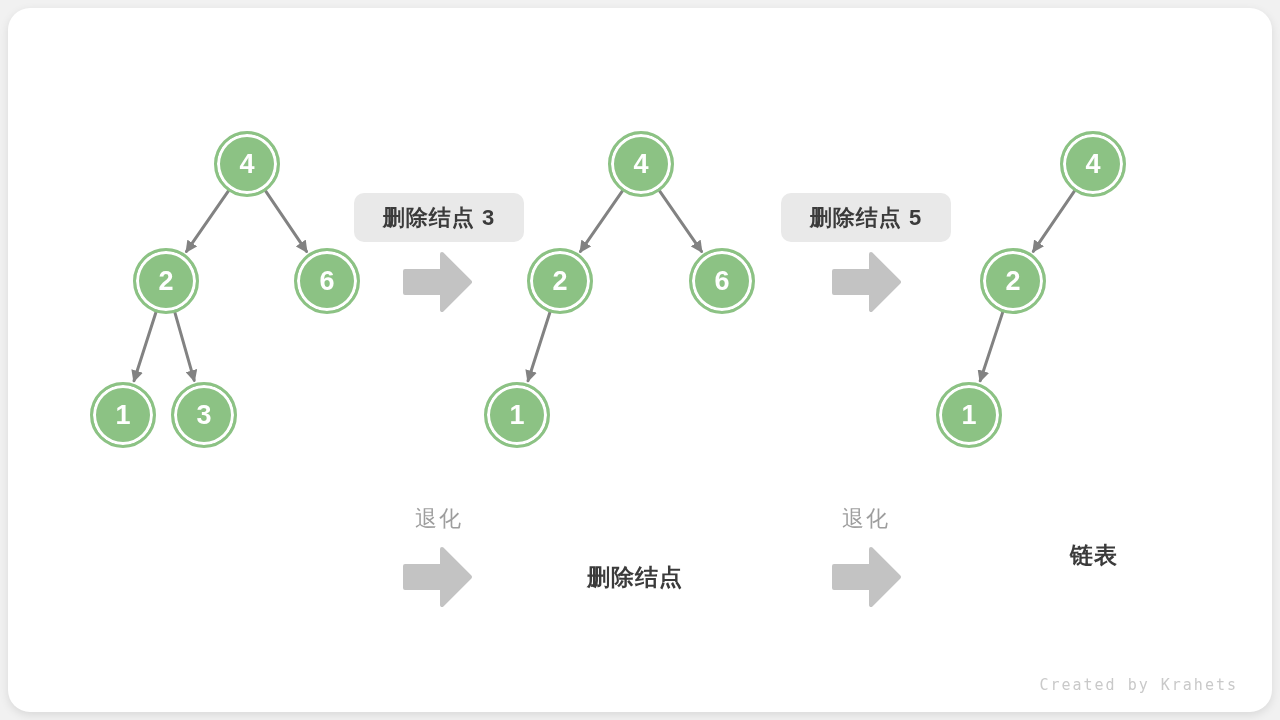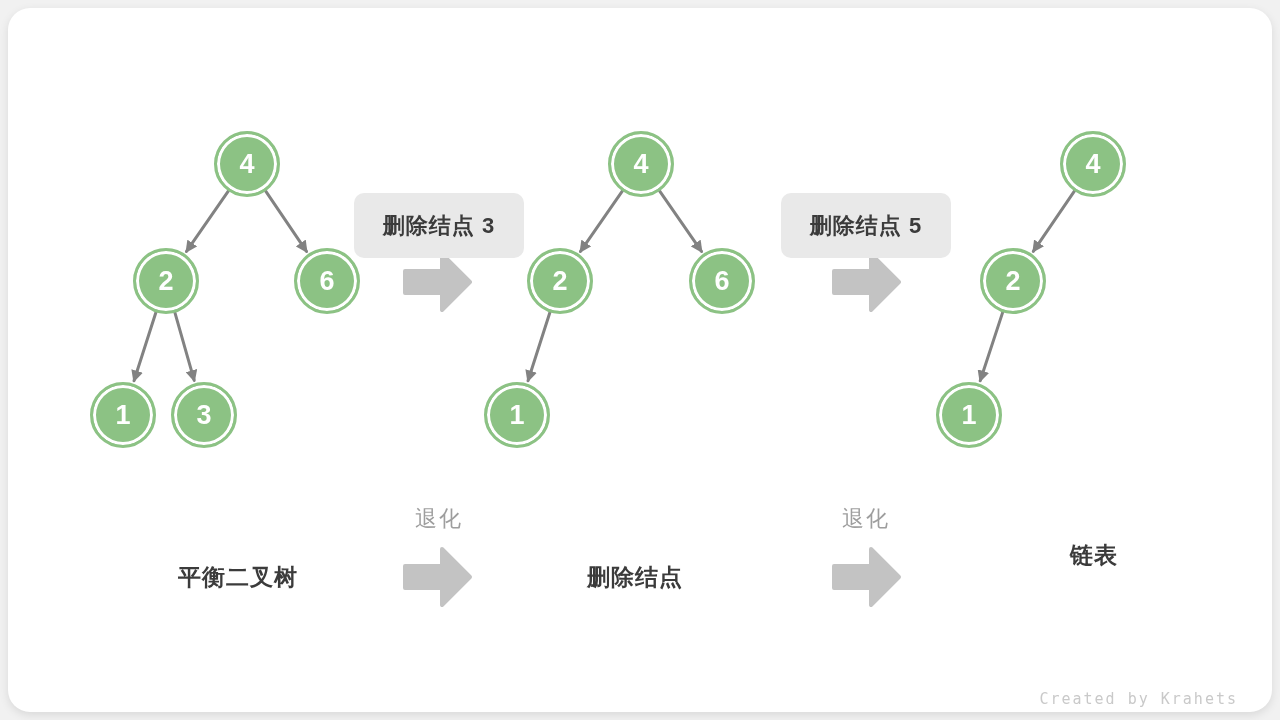--- a/index.html
+++ b/index.html
@@ -41,21 +41,21 @@
     font-size: 27px;
     font-weight: bold;
     display: flex;
     align-items: center;
     justify-content: center;
     box-sizing: content-box;
   }
   .op-box {
     position: absolute;
     width: 170px;
-    height: 65px;
+    height: 49px;
     background: var(--op-box-bg, #e9e9e9);
     border-radius: 10px;
     color: var(--dark-text, #3b3b3b);
     font-size: 22px;
     font-weight: bold;
     letter-spacing: 1px;
     display: flex;
     align-items: center;
     justify-content: center;
   }
@@ -78,21 +78,20 @@
     white-space: nowrap;
   }
   .watermark {
     position: absolute;
     right: 34px;
     top: 668px;
     color: var(--watermark-text, #c9c9c9);
     font-family: "DejaVu Sans Mono", monospace;
     font-size: 15px;
     letter-spacing: 2px;
-    margin-top: 14px;
   }
 </style>
 </head>
 <body>
 
 <div class="stage">
 
   <svg class="overlay" viewBox="0 0 1280 720" xmlns="http://www.w3.org/2000/svg">
     <defs>
       <marker id="arrow" viewBox="0 0 10 10" refX="8.5" refY="5" markerWidth="4" markerHeight="4" orient="auto">
@@ -140,19 +139,18 @@
   <div class="node" style="left:1052px; top:123px;">4</div>
   <div class="node" style="left:972px;  top:240px;">2</div>
   <div class="node" style="left:928px;  top:374px;">1</div>
 
   <div class="op-box" style="left:346px; top:185px;">删除结点 3</div>
   <div class="op-box" style="left:773px; top:185px;">删除结点 5</div>
 
   <div class="degrade-label" style="left:431px; top:511px;">退化</div>
   <div class="degrade-label" style="left:858px; top:511px;">退化</div>
 
-  <div class="tree-label" style="left:230px;  top:569px;">平衡二叉树</div>
   <div class="tree-label" style="left:627px;  top:569px;">删除结点</div>
   <div class="tree-label" style="left:1086px; top:547px;">链表</div>
 
   <div class="watermark">Created by Krahets</div>
 
 </div>
 
 </body></html>

